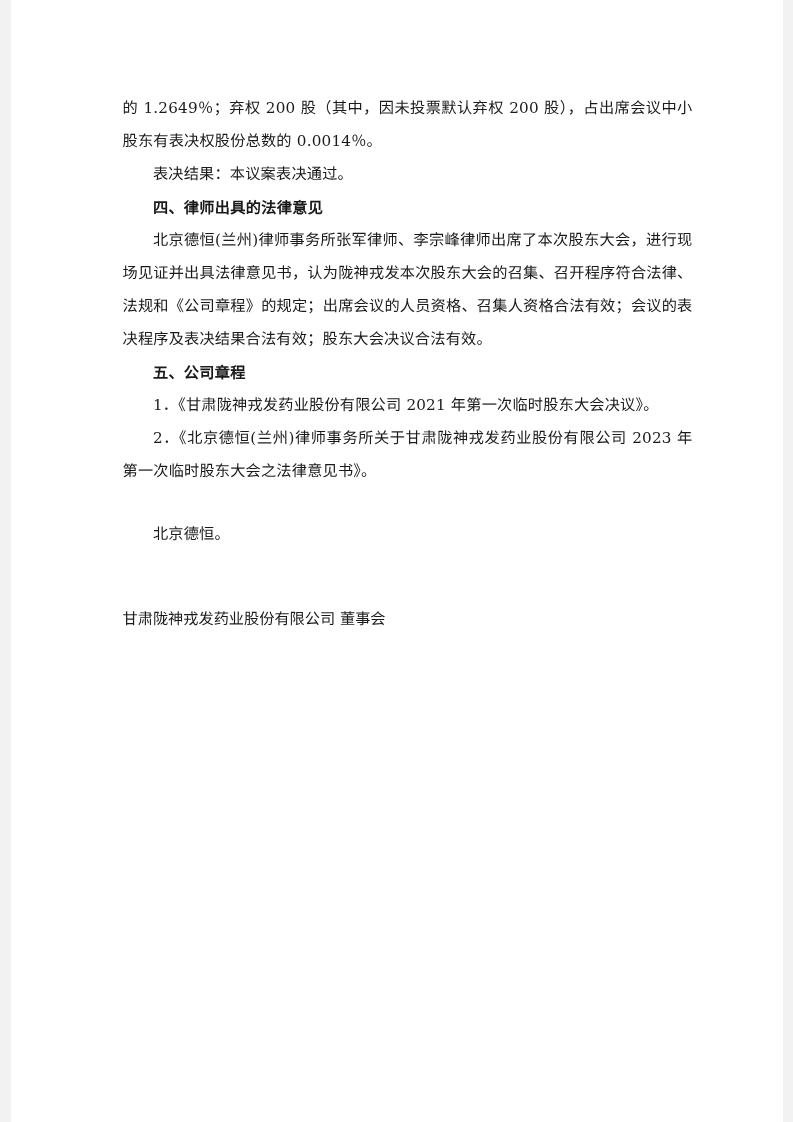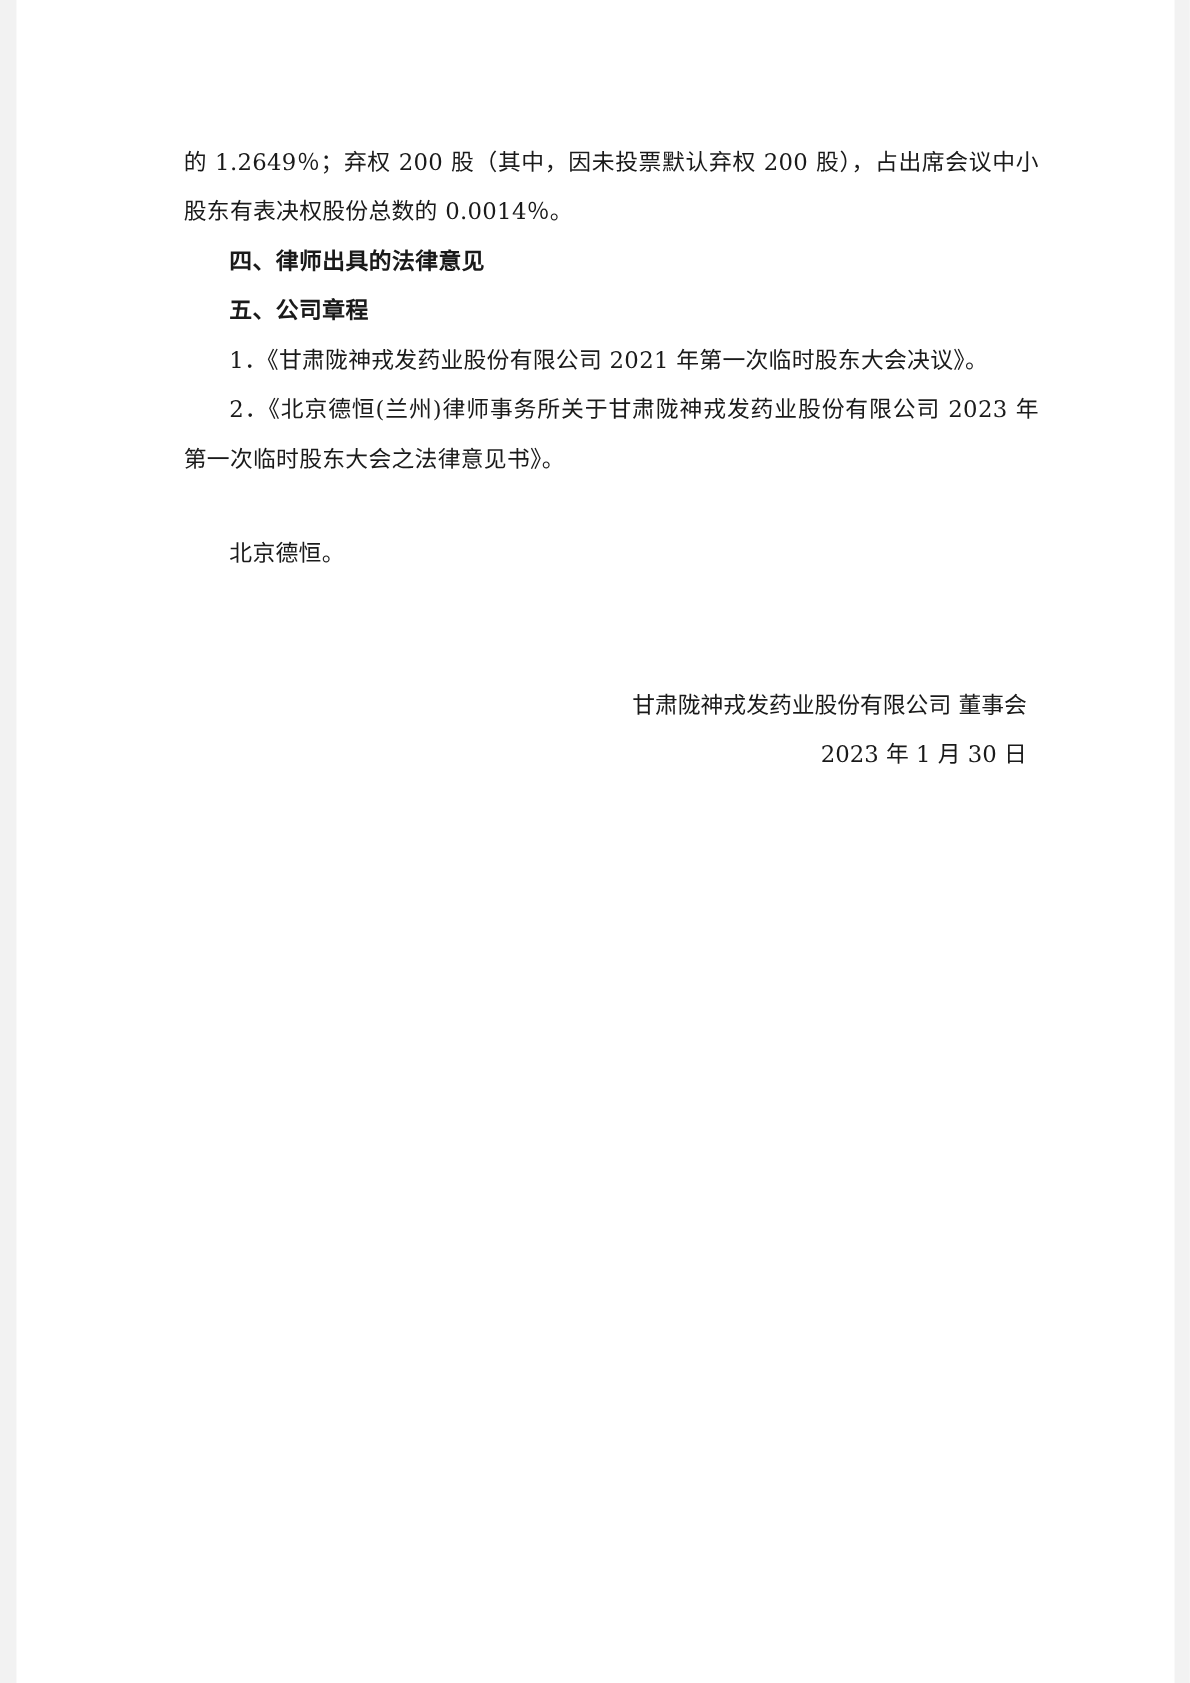--- a/index.html
+++ b/index.html
@@ -40,53 +40,54 @@
     line-height: 33px;
     margin: 0;
     text-indent: 2em;
     font-weight: bold;
     font-family: Liberation Sans, sans-serif;
     letter-spacing: 0.3px;
   }
   .spacer-md { height: 30px; }
   .spacer-lg { height: 52px; }
   .sign-block {
-    margin-top: 16px;
-    text-align: right;
+    margin-top: 0;
+    text-align: left;
     font-size: 15.2px;
     line-height: 33px;
   }
   .sign-line {
     display: block;
     padding-right: 8px;
   }
 </style>
 </head>
 <body>
 
 <div class="page">
   <div class="content">
 
     <p class="para">的 1.2649％；弃权 200 股（其中，因未投票默认弃权 200 股），占出席会议中小股东有表决权股份总数的 0.0014％。</p>
 
+    <p class="para indent">表决结果：本议案表决通过。</p>
 
     <p class="heading">四、律师出具的法律意见</p>
 
+    <p class="para indent">北京德恒(兰州)律师事务所张军律师、李宗峰律师出席了本次股东大会，进行现场见证并出具法律意见书，认为陇神戎发本次股东大会的召集、召开程序符合法律、法规和《公司章程》的规定；出席会议的人员资格、召集人资格合法有效；会议的表决程序及表决结果合法有效；股东大会决议合法有效。</p>
 
     <p class="heading">五、公司章程</p>
 
     <p class="para indent">1．《甘肃陇神戎发药业股份有限公司 2021 年第一次临时股东大会决议》。</p>
 
     <p class="para indent">2．《北京德恒(兰州)律师事务所关于甘肃陇神戎发药业股份有限公司 2023 年第一次临时股东大会之法律意见书》。</p>
 
     <div class="spacer-md"></div>
 
     <p class="para indent">北京德恒。</p>
 
     <div class="spacer-lg"></div>
 
     <div class="sign-block">
       <span class="sign-line">甘肃陇神戎发药业股份有限公司 董事会</span>
-      <span class="sign-line">2023 年 1 月 30 日</span>
     </div>
 
   </div>
 </div>
 
 </body></html>

